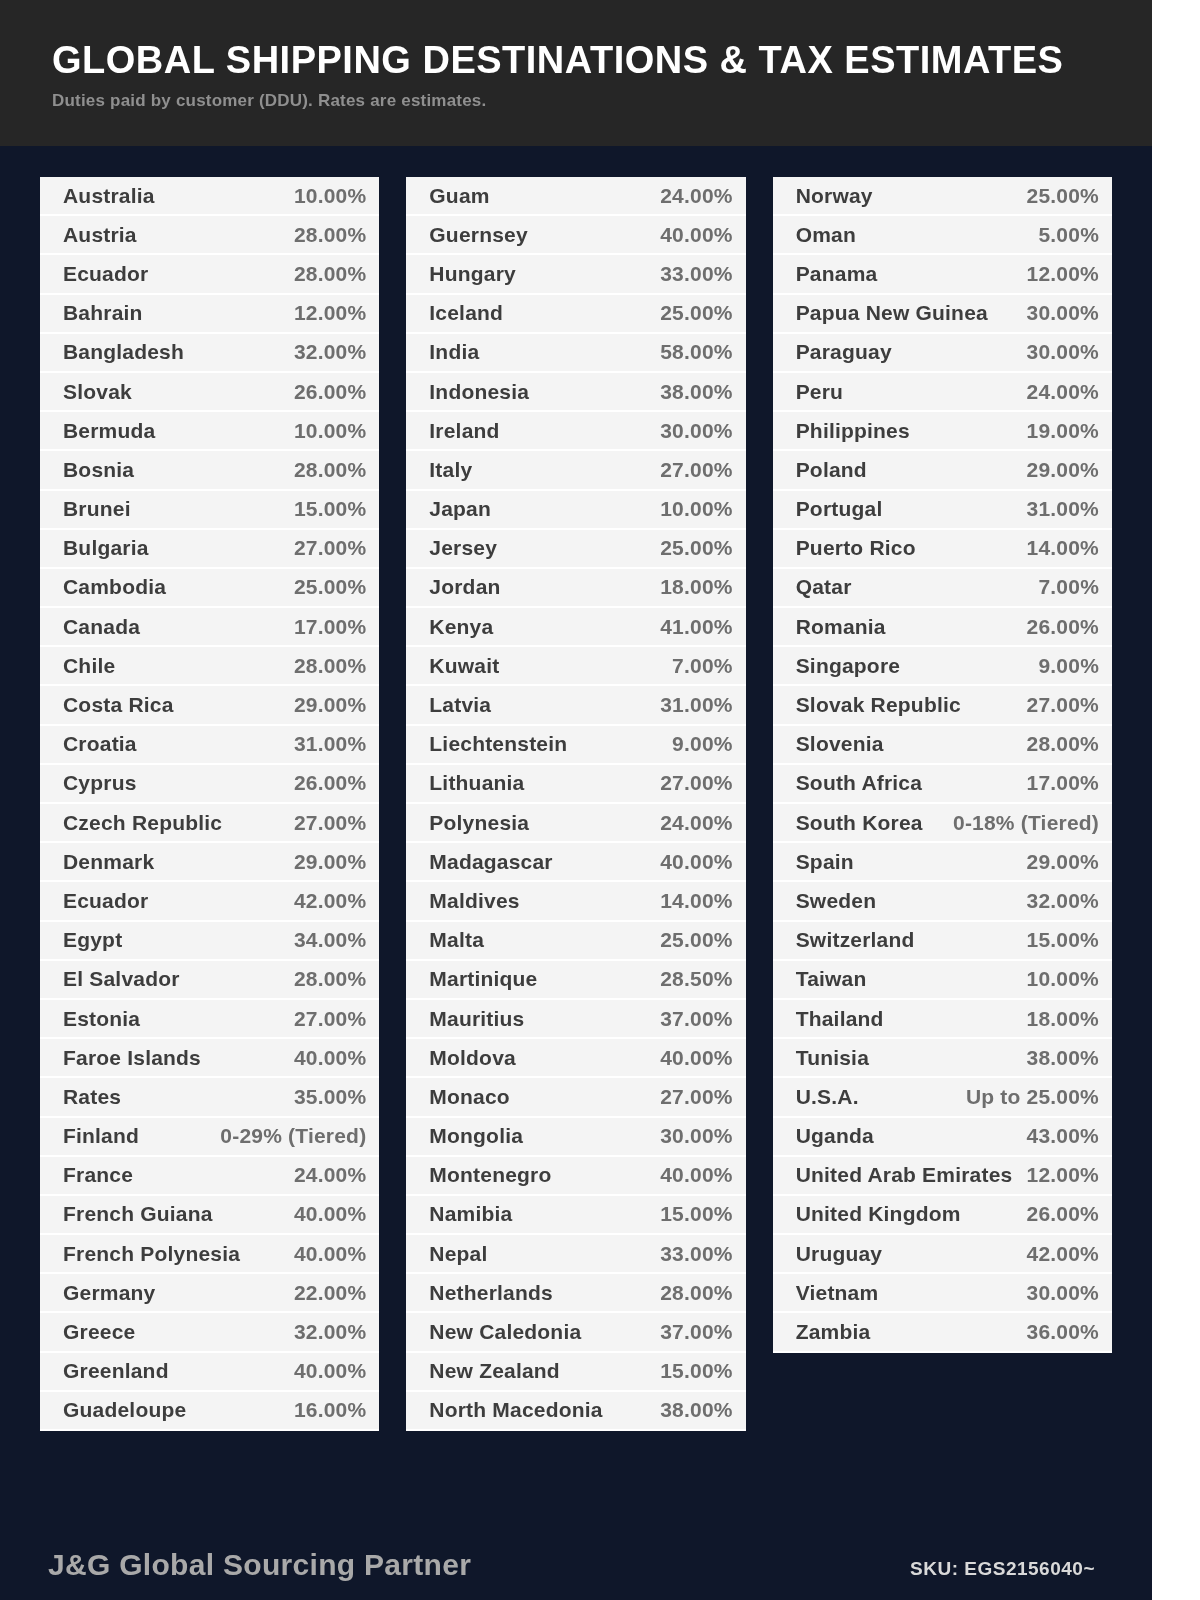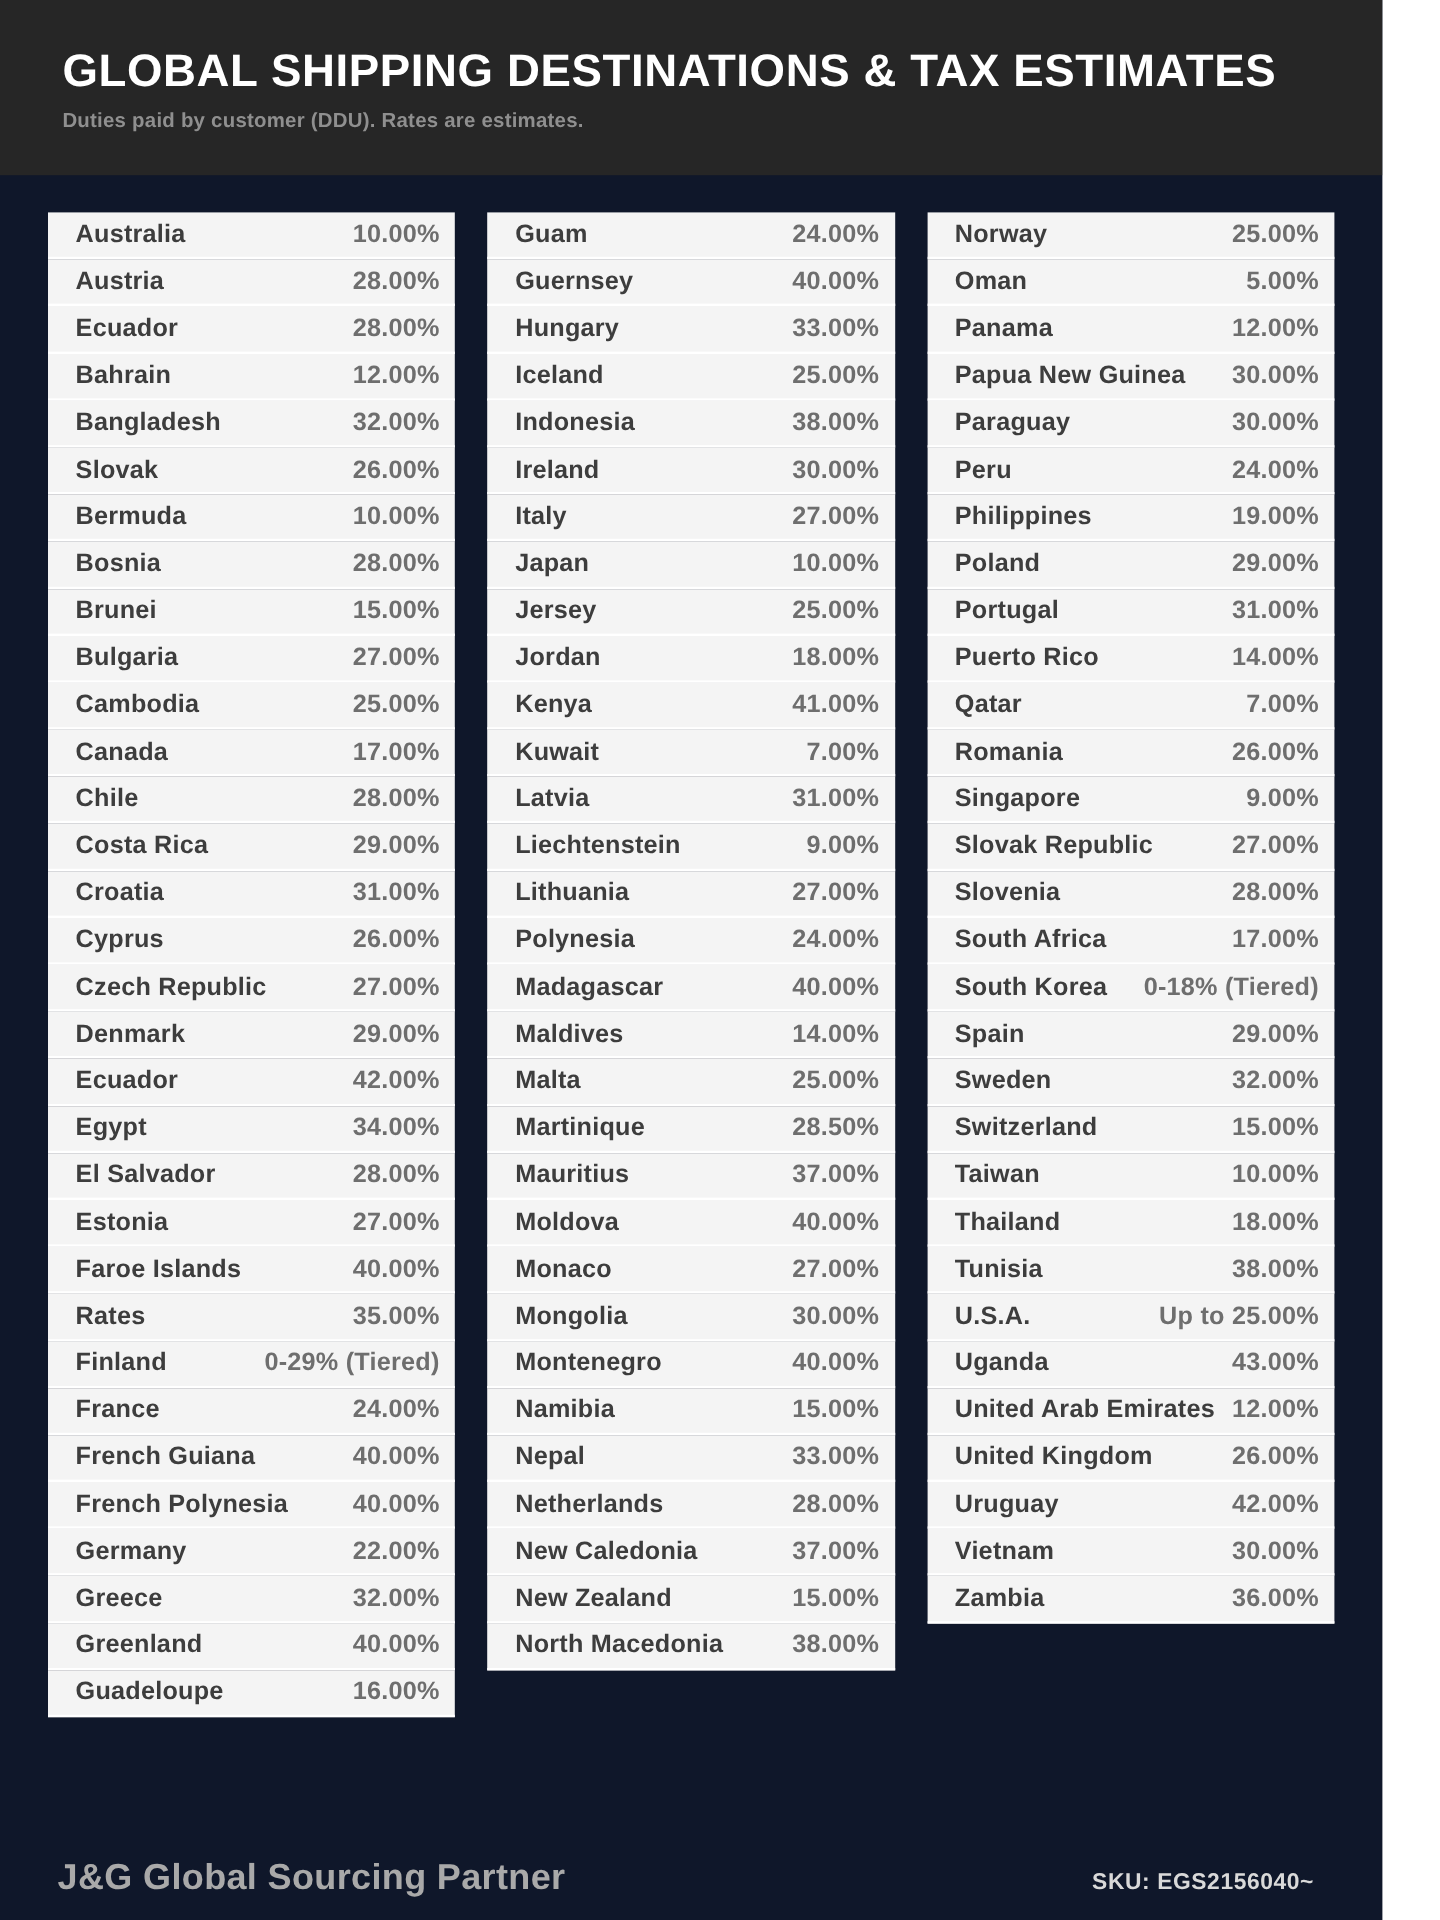--- a/index.html
+++ b/index.html
@@ -282,20 +282,24 @@
     <div class="row">
       <span class="country">Hungary</span>
       <span class="rate">33.00%</span>
     </div>
 
     <div class="row">
       <span class="country">Iceland</span>
       <span class="rate">25.00%</span>
     </div>
 
+    <div class="row">
+      <span class="country">India</span>
+      <span class="rate">58.00%</span>
+    </div>
 
     <div class="row">
       <span class="country">Indonesia</span>
       <span class="rate">38.00%</span>
     </div>
 
     <div class="row">
       <span class="country">Ireland</span>
       <span class="rate">30.00%</span>
     </div>

